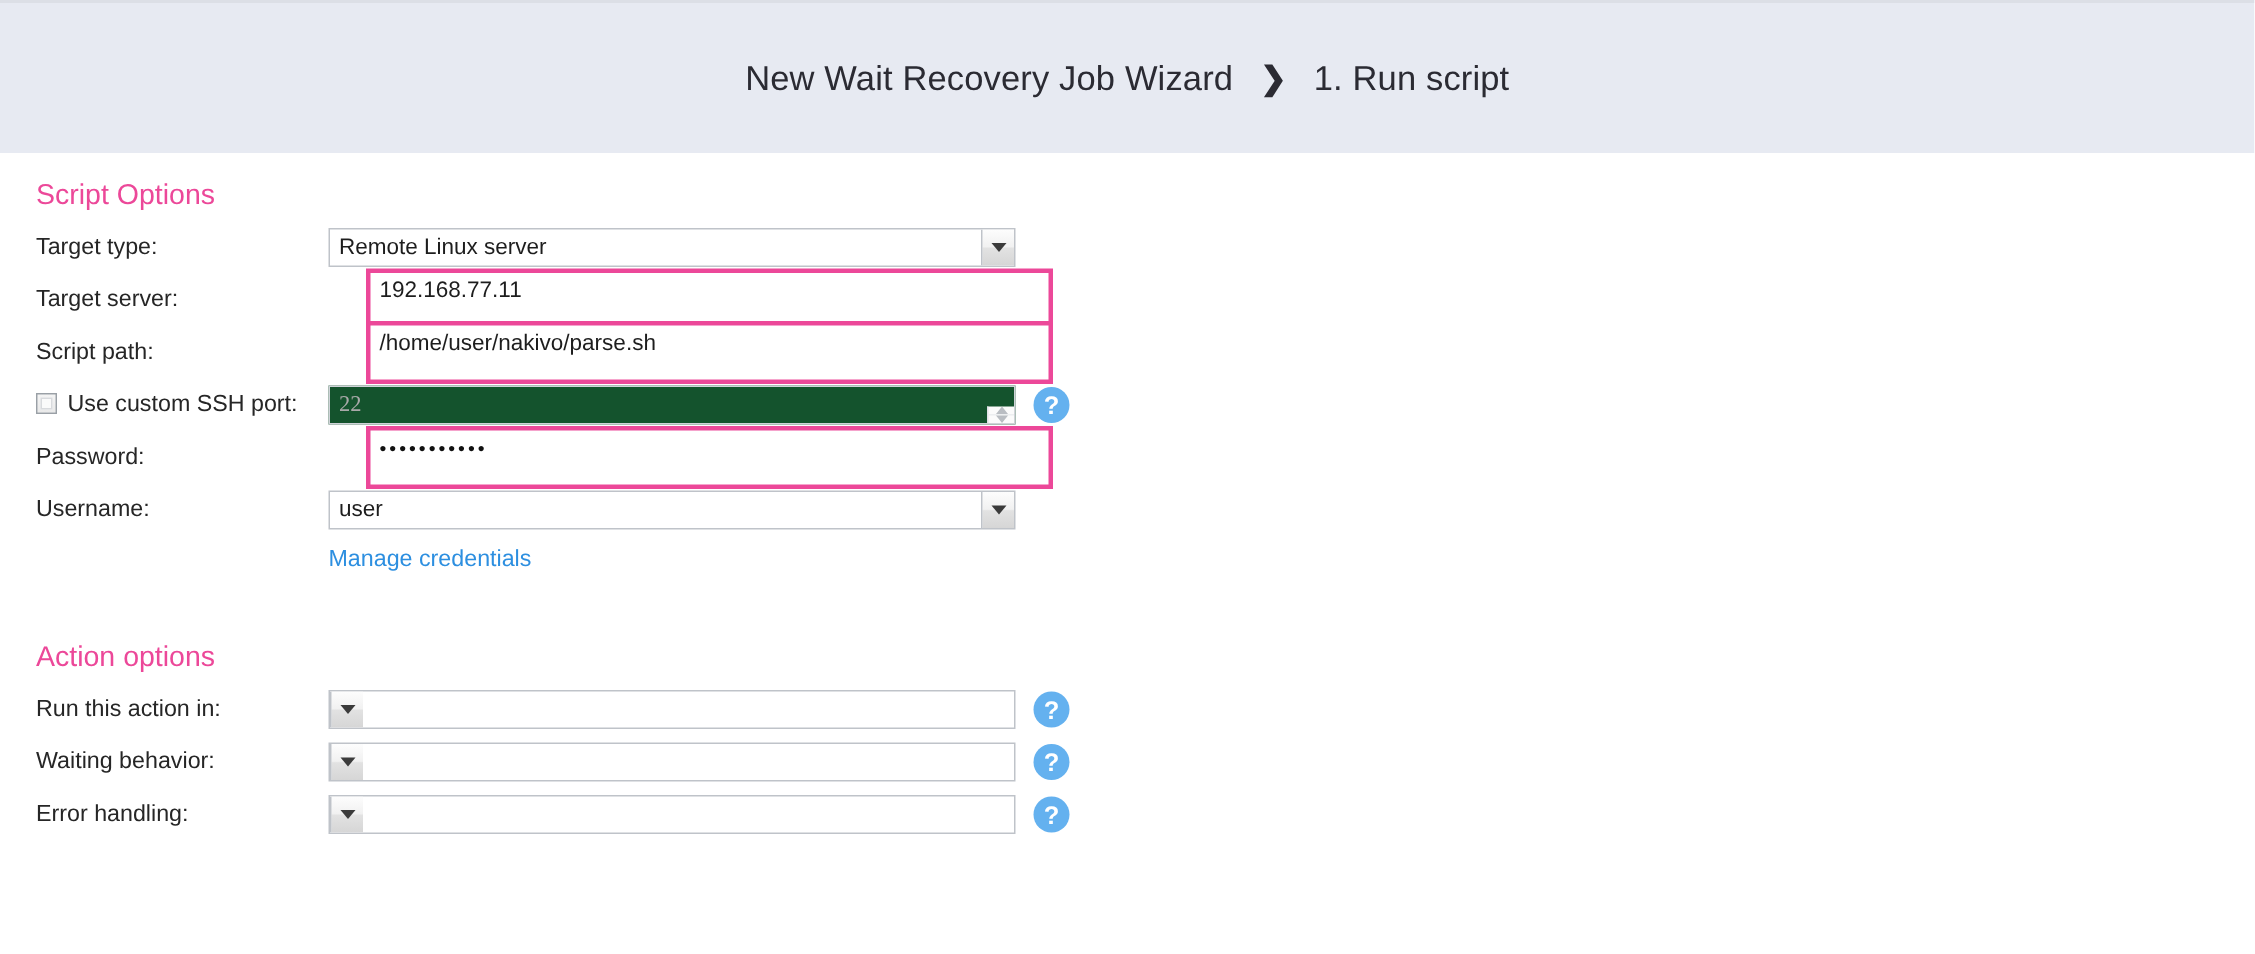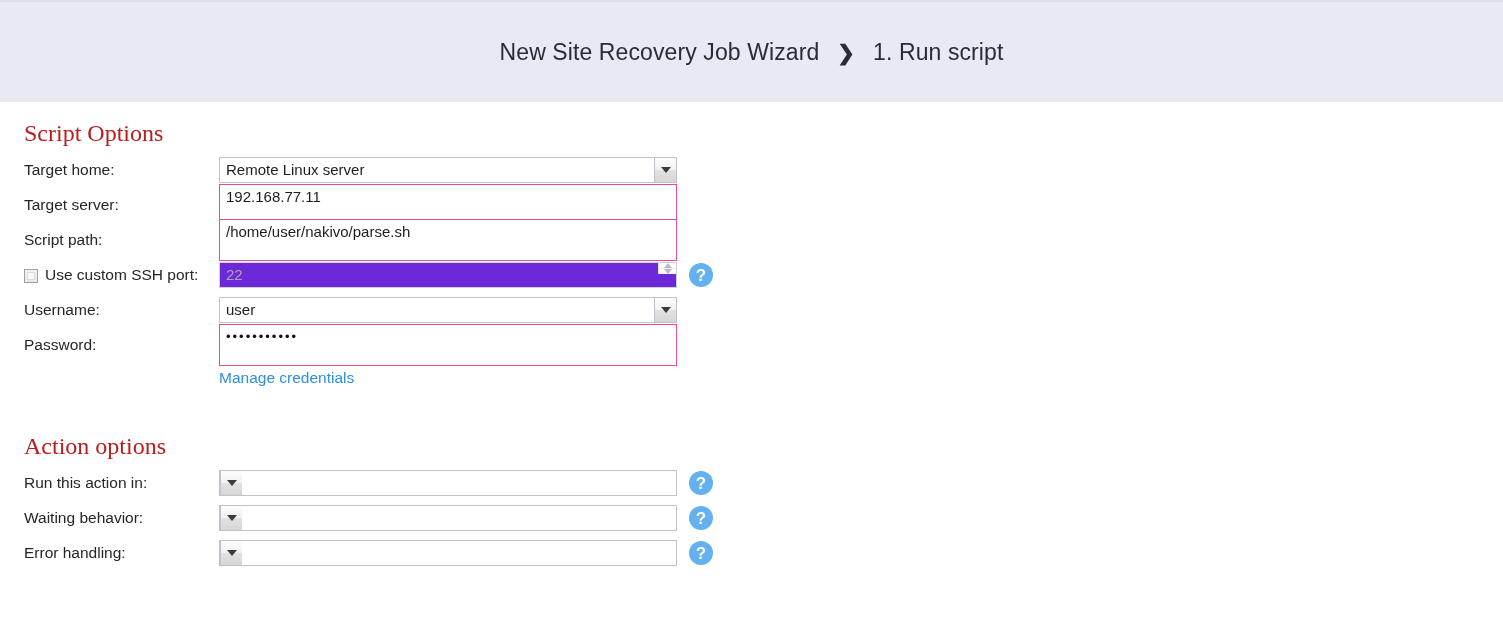--- a/index.html
+++ b/index.html
@@ -36,63 +36,63 @@
     color: #2b2b33;
     line-height: 1;
     padding: 0 2px;
   }
 
   
   .wizard-body {
     padding: 18px 0 0 24px;
   }
   .section-title {
-    font-size: 24px;
-    color: #b91c1c;
+    font-size: 19px;
+    color: #ec4899;
     margin: 0 0 6px 0;
     font-weight: normal;
-    font-family: Liberation Serif, serif;
   }
   .section-title.second { margin-top: 40px; }
 
   .form-row {
     display: flex;
     align-items: center;
     height: 34px;
     margin-bottom: 1px;
   }
   .form-label {
     width: 195px;
     flex: 0 0 195px;
     font-size: 15.5px;
     color: #262626;
     line-height: 1;
   }
   .label-inline {
     display: flex;
-    align-items: flex-end;
+    align-items: flex-start;
     gap: 7px;
   }
 
   
   .field-wrap { position: relative; display: inline-flex; align-items: center; }
 
   .text-input {
     width: 458px;
     height: 42px;
-    border: 1px solid #ec4899;
+    border: 3px solid #ec4899;
     background: #ffffff;
     font-size: 15px;
     color: #1d1d1d;
     padding: 0 6px;
     line-height: 24px;
     font-family: "Liberation Sans", sans-serif;
     outline: none;
     white-space: nowrap;
     overflow: hidden;
+    margin-left: 25px;
   }
   .text-input.password {
     letter-spacing: 2px;
     font-size: 13px;
     color: #111;
   }
 
   
   .combo {
     width: 458px;
@@ -127,24 +127,25 @@
     border-left: 5px solid transparent;
     border-right: 5px solid transparent;
     border-top: 6px solid #3b3b3b;
   }
 
   
   .spin-field {
     width: 458px;
     height: 26px;
     border: 1px solid #cfd3d8;
-    background: #6d28d9;
-    display: flex;
-    align-items: flex-start;
-    overflow: hidden;
+    background: #14532d;
+    display: flex;
+    align-items: flex-end;
+    overflow: hidden;
+    font-family: Liberation Serif, serif;
   }
   .spin-text {
     flex: 1 1 auto;
     font-size: 15px;
     color: #a9a9a9;
     padding: 0 6px;
     line-height: 24px;
   }
   .spin-btns {
     flex: 0 0 18px;
@@ -219,32 +220,32 @@
     align-items: center;
     height: 30px;
   }
   .link-indent { width: 195px; flex: 0 0 195px; }
 </style>
 </head>
 <body>
 
 <div class="wizard-header">
   <div class="breadcrumb">
-    <span>New Site Recovery Job Wizard</span>
+    <span>New Wait Recovery Job Wizard</span>
     <span class="breadcrumb-sep">❯</span>
     <span>1. Run script</span>
   </div>
 </div>
 
 <div class="wizard-body">
 
   <h2 class="section-title">Script Options</h2>
 
   <div class="form-row">
-    <div class="form-label">Target home:</div>
+    <div class="form-label">Target type:</div>
     <div class="field-wrap">
       <div class="combo">
         <div class="combo-text">Remote Linux server</div>
         <div class="combo-btn">
             <span class="chev"></span>
           </div>
       </div>
     </div>
   </div>
 
@@ -277,35 +278,35 @@
           <div class="spin-dn">
               <span class="tri-dn"></span>
             </div>
         </div>
       </div>
       <span class="help-icon">?</span>
     </div>
   </div>
 
   <div class="form-row">
+    <div class="form-label">Password:</div>
+    <div class="field-wrap">
+      <div class="text-input password">•••••••••••</div>
+    </div>
+  </div>
+
+  <div class="form-row">
     <div class="form-label">Username:</div>
     <div class="field-wrap">
       <div class="combo">
         <div class="combo-text">user</div>
         <div class="combo-btn">
             <span class="chev"></span>
           </div>
       </div>
-    </div>
-  </div>
-
-  <div class="form-row">
-    <div class="form-label">Password:</div>
-    <div class="field-wrap">
-      <div class="text-input password">•••••••••••</div>
     </div>
   </div>
 
   <div class="link-row">
     <div class="link-indent"></div>
     <a class="link">Manage credentials</a>
   </div>
 
   <h2 class="section-title second">Action options</h2>
 

